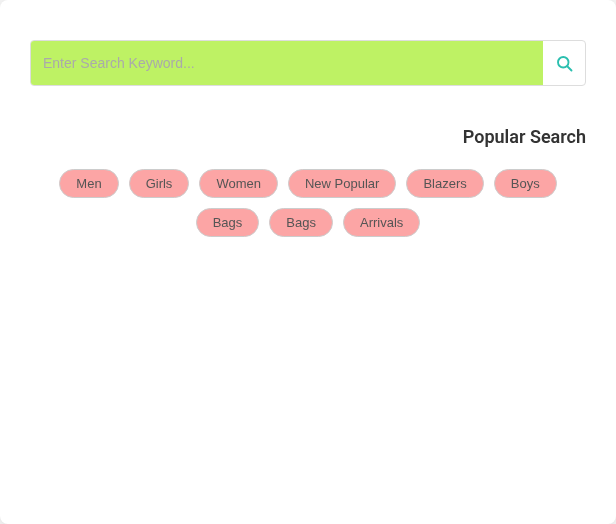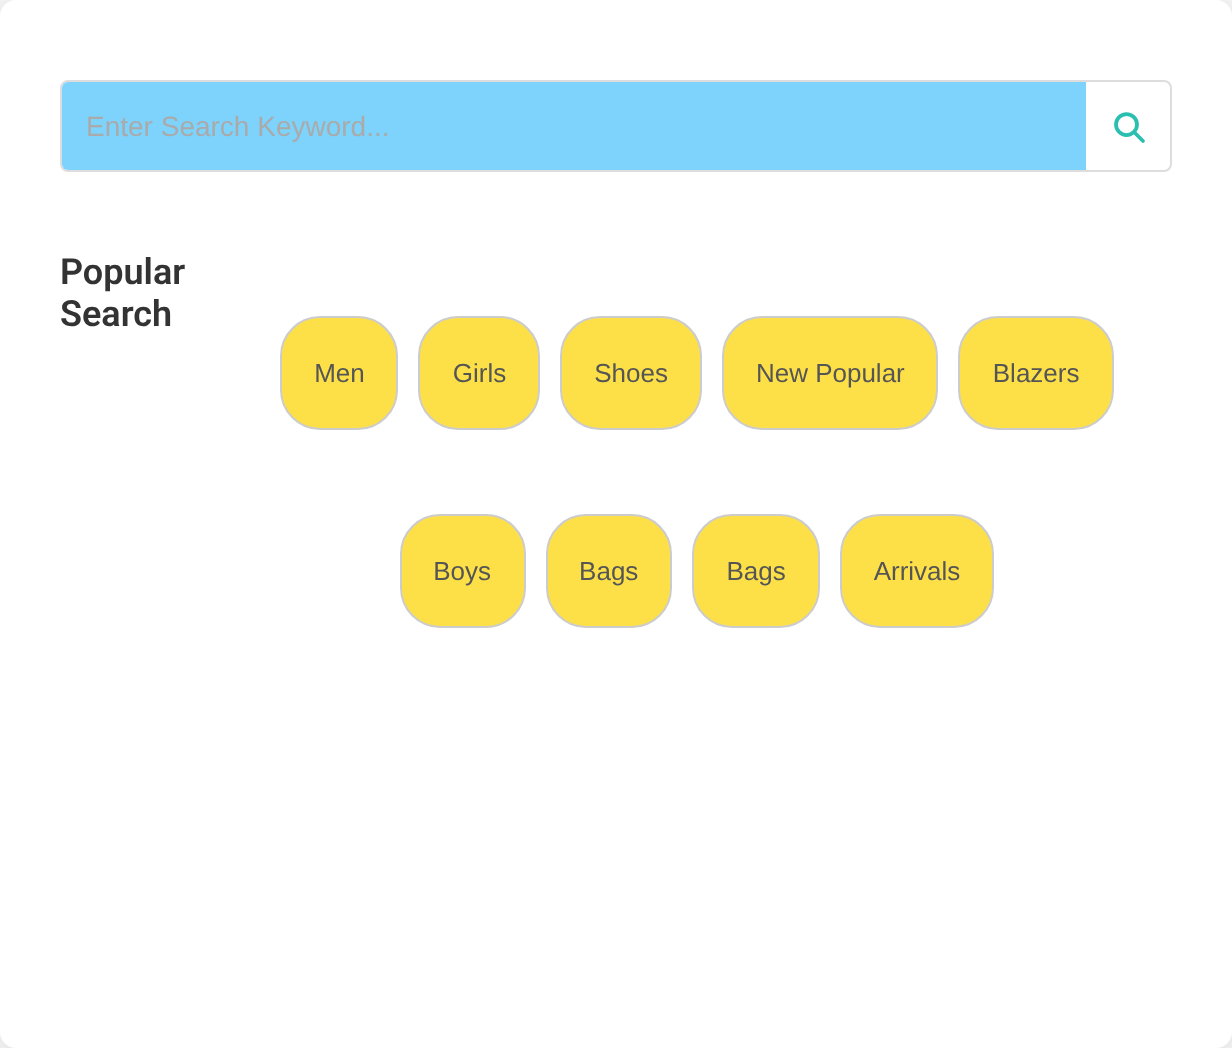--- a/index.html
+++ b/index.html
@@ -78,21 +78,21 @@
       color: #888;
       font-size: 12px;
       pointer-events: none;
     }
 
     .search-input-wrapper {
       flex: 1;
       display: flex;
       align-items: center;
       padding: 0 12px;
-      background: #7dd3fc;
+      background: #bef264;
     }
 
     .search-input {
       border: none;
       outline: none;
       font-size: 14px;
       color: #333;
       width: 100%;
       background: transparent;
     }
@@ -108,48 +108,48 @@
       padding: 0 12px;
       display: flex;
       align-items: center;
       color: #2bbfaf;
       font-size: 18px;
     }
 
     .popular-section {
       width: 100%;
       display: flex;
-      align-items: flex-start;
+      flex-direction: column;
+      align-items: flex-end;
     }
 
     .popular-title {
       font-size: 18px;
       font-weight: 600;
       color: #333;
       margin-bottom: 22px;
     }
 
     .tags-container {
       display: flex;
       flex-wrap: wrap;
       justify-content: center;
       gap: 10px;
     }
 
     .tag {
       border: 1px solid #ccc;
       border-radius: 20px;
-      padding: 20px 16px;
+      padding: 6px 16px;
       font-size: 13px;
       color: #555;
-      background: #fde047;
+      background: #fca5a5;
       cursor: pointer;
       transition: background 0.2s, color 0.2s;
       white-space: nowrap;
-      margin-top: 32px;
     }
   </style>
 </head>
 <body>
 
 <div class="card">
 
 
   <div class="search-bar">
     <div class="search-input-wrapper">
@@ -161,21 +161,21 @@
         <line x1="17" y1="17" x2="22" y2="22"></line>
       </svg>
     </button>
   </div>
 
   <div class="popular-section">
     <h2 class="popular-title">Popular Search</h2>
     <div class="tags-container" id="tags-container">
     <button class="tag">Men</button>
         <button class="tag">Girls</button>
-        <button class="tag">Shoes</button>
+        <button class="tag">Women</button>
         <button class="tag">New Popular</button>
         <button class="tag">Blazers</button>
         <button class="tag">Boys</button>
         <button class="tag">Bags</button>
         <button class="tag">Bags</button>
         <button class="tag">Arrivals</button>
       </div>
   </div>
 
 </div>

